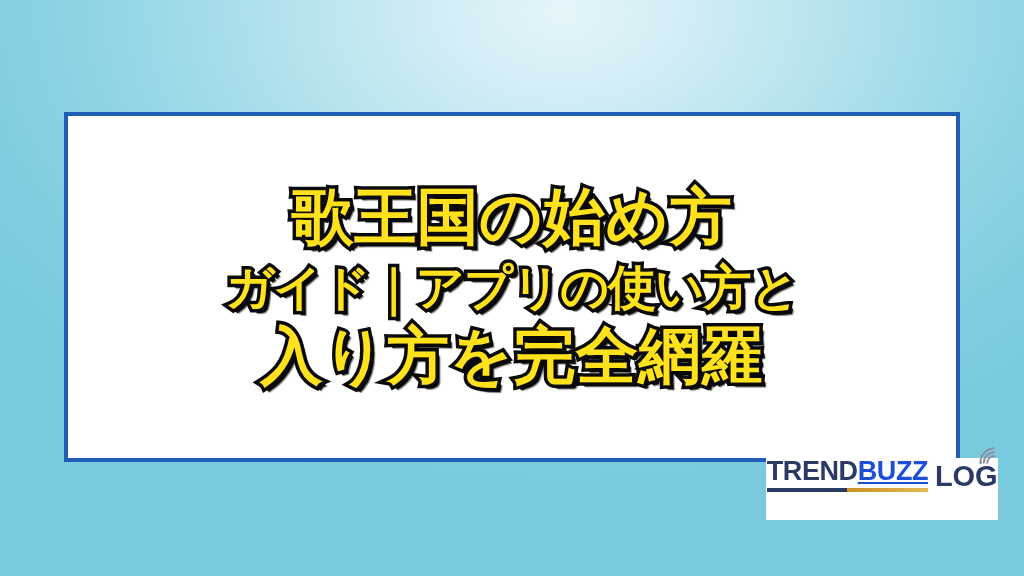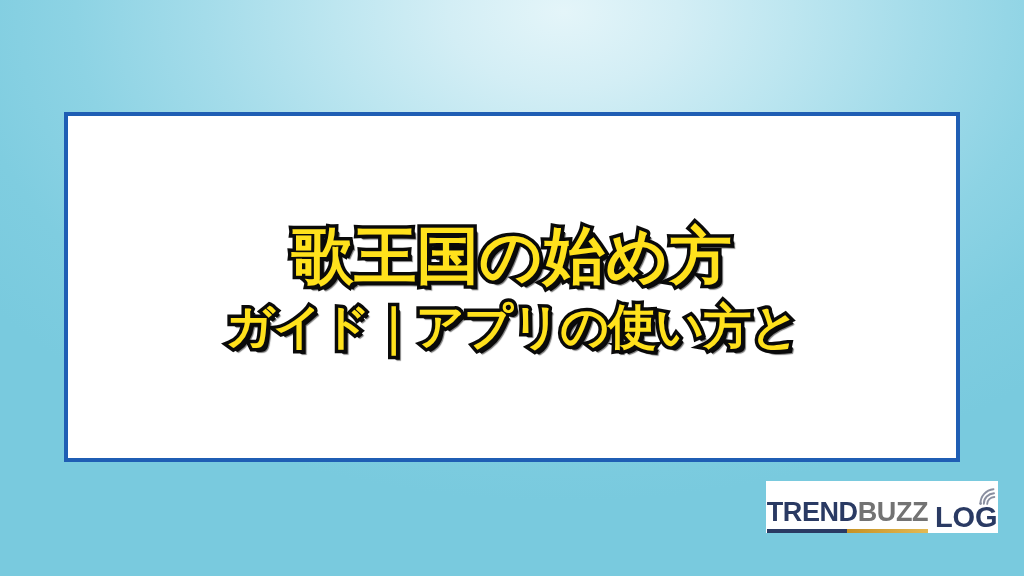--- a/index.html
+++ b/index.html
@@ -74,27 +74,27 @@
 
   .title-line.line-2 {
     font-size: 48px;
     letter-spacing: -1px;
   }
 
   
   #site-logo {
     position: absolute;
     left: 766px;
-    top: 481px;
+    top: 458px;
     width: 232px;
-    height: 52px;
+    height: 62px;
     background: #FFFFFF;
     box-sizing: border-box;
     display: flex;
-    align-items: flex-end;
+    align-items: flex-start;
     justify-content: center;
   }
 
   #logo-inner {
     position: relative;
     display: flex;
     align-items: flex-end;
     padding: 0 6px;
   }
 
@@ -112,21 +112,21 @@
   }
 
   .logo-word {
     font-family: "Liberation Sans", sans-serif;
     font-weight: 700;
     font-size: 27px;
     letter-spacing: -0.4px;
   }
 
   #logo-trend { color: #2A3A63; }
-  #logo-buzz  { color: #737373; }
+  #logo-buzz  { color: #1d4ed8; text-decoration: underline; }
 
   #logo-underline {
     height: 4px;
     margin-top: 3px;
     background: linear-gradient(to right, #2A3A63 0%, #2A3A63 50%, #C79224 50%, #E3B955 100%);
   }
 
   #logo-log-group {
     position: relative;
     margin-left: 7px;
@@ -152,20 +152,21 @@
 </style>
 </head>
 <body>
 
 <div id="thumbnail-canvas">
 
   <div id="title-card">
     <div id="title-block">
       <span class="title-line line-1">歌王国の始め方</span>
       <span class="title-line line-2">ガイド｜アプリの使い方と</span>
+      <span class="title-line line-3">入り方を完全網羅</span>
     </div>
   </div>
 
   <div id="site-logo">
     <div id="logo-inner">
 
       <div id="logo-wordmark">
         <div id="logo-word-row">
           <span class="logo-word" id="logo-trend">TREND</span>
           <span class="logo-word" id="logo-buzz">BUZZ</span>

